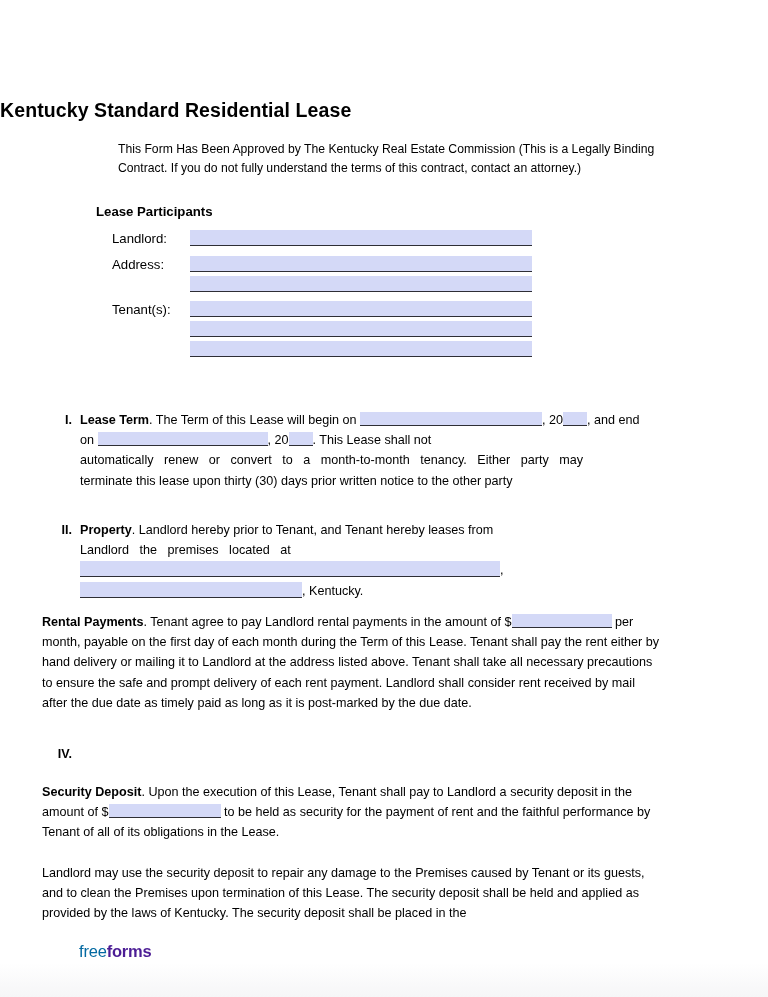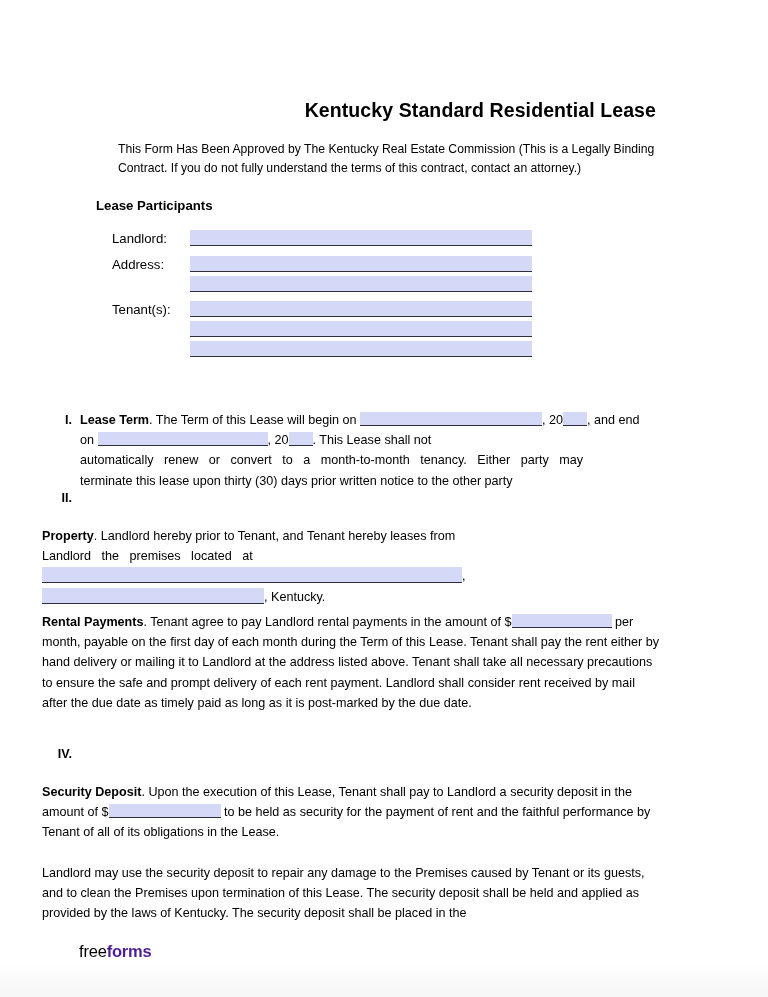--- a/index.html
+++ b/index.html
@@ -31,41 +31,41 @@
     background: linear-gradient(to bottom, rgba(255,255,255,0) 0%, rgba(248,248,249,1) 75%, rgba(246,246,247,1) 100%);
     pointer-events: none;
   }
 
   
   .doc-title {
     position: absolute;
     left: 0;
     top: 86px;
     width: 656px;
-    text-align: right;
+    text-align: left;
     font-size: 19.5px;
     font-weight: bold;
     letter-spacing: 0.1px;
   }
 
   
   .intro {
     position: absolute;
     left: 118px;
     top: 140px;
     width: 540px;
     font-size: 12.2px;
     line-height: 19px;
   }
 
   
   .participants-heading {
     position: absolute;
     left: 80px;
-    top: 198px;
+    top: 204px;
     font-size: 13.2px;
     font-weight: bold;
     padding-left: 16px;
   }
   .participants {
     position: absolute;
     left: 112px;
     top: 230px;
     width: 420px;
   }
@@ -154,21 +154,21 @@
 
   
   .footer-logo {
     position: absolute;
     left: 79px;
     top: 942px;
     font-size: 16.5px;
     letter-spacing: -0.2px;
   }
   .logo-free {
-    color: #000000;
+    color: #0369a1;
     font-weight: normal;
   }
   .logo-forms {
     color: #4c1d95;
     font-weight: bold;
   }
 </style>
 </head>
 <body>
 
@@ -208,21 +208,21 @@
 
   </div>
 
   <div class="section" style="left:42px; top:410px; width:600px;">
     <div class="sec-num">I.</div>
     <div class="sec-body">
       <p><b class="lead">Lease Term</b><span>.  The Term of this Lease will begin on </span><span class="inl inl-date1"></span><span>, 20</span><span class="inl inl-yr"></span><span>, and end on </span><span class="inl inl-date2"></span><span>, 20</span><span class="inl inl-yr"></span><span>. This Lease shall not</span><br><span class="just2">automatically renew or convert to a month-to-month tenancy. Either party may</span><br><span>terminate this lease upon thirty (30) days prior written notice to the other party</span></p>
     </div>
   </div>
 
-  <div class="section" style="left:42px; top:488px; width:600px;flex-direction:column;">
+  <div class="section" style="left:42px; top:520px; width:600px;">
     <div class="sec-num">II.</div>
     <div class="sec-body">
       <p><b class="lead">Property</b><span>. Landlord hereby prior to Tenant, and Tenant hereby leases from</span><br><span class="just2">Landlord the premises located at</span><br><span class="blk blk-addr1"></span><span>,</span><br><span class="blk blk-addr2"></span><span>, Kentucky.</span></p>
     </div>
   </div>
 
   <div class="section" style="left:42px; top:612px; width:617px;">
     <div class="sec-body">
       <p><b class="lead">Rental Payments</b><span>.   Tenant agree to pay Landlord rental payments in the amount of $</span><span class="inl inl-money"></span><span> per month, payable on the first day of each month during the Term of this Lease.  Tenant shall pay the rent either by hand delivery or mailing it to Landlord at the address listed above. Tenant shall take all necessary precautions to ensure the safe and prompt delivery of each rent payment. Landlord shall consider rent received by mail after the due date as timely paid as long as it is post-marked by the due date.</span></p>
     </div>

